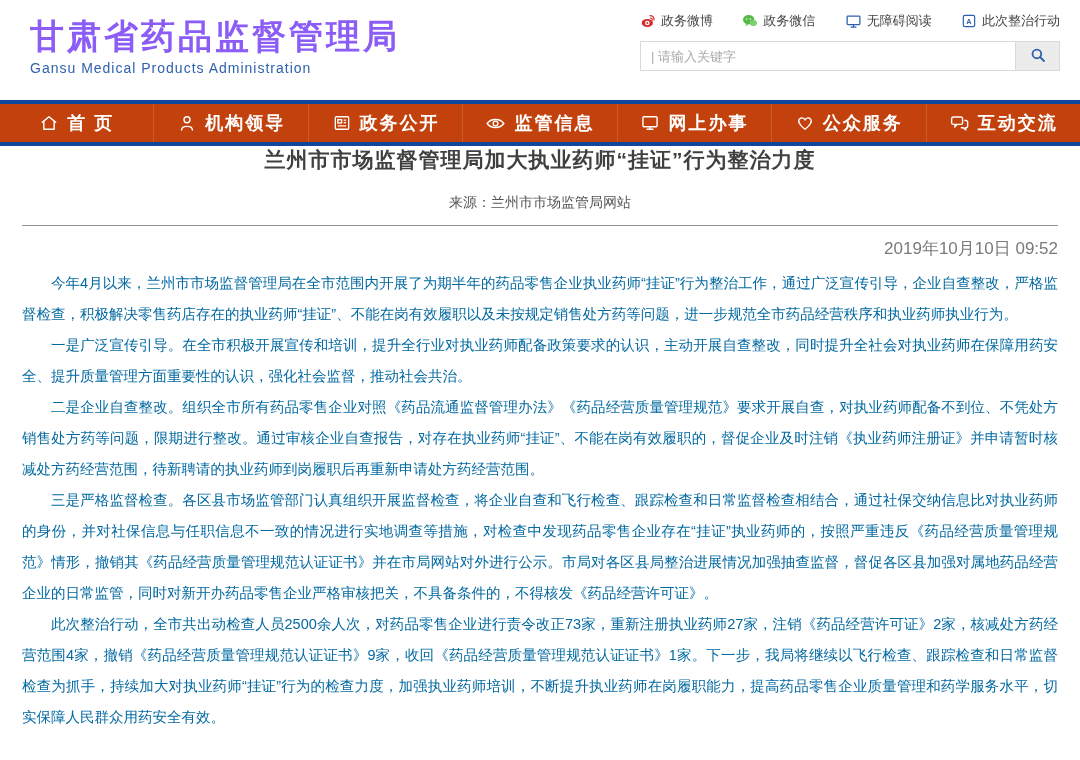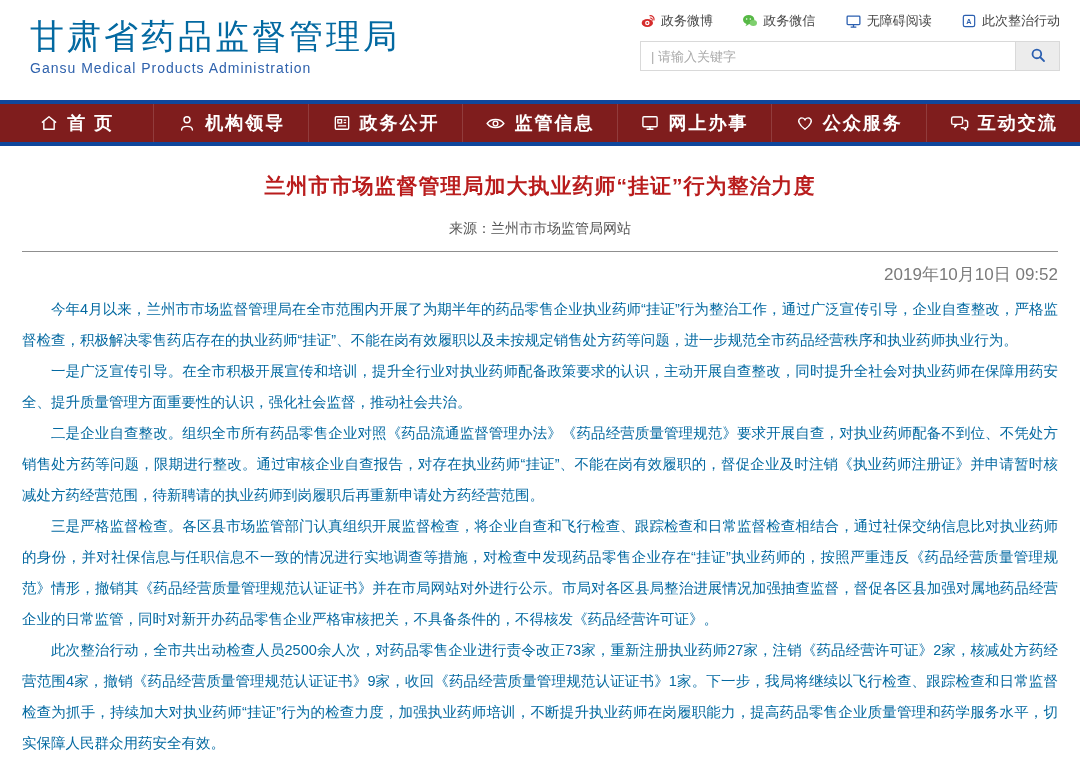--- a/index.html
+++ b/index.html
@@ -7,21 +7,21 @@
   body {
     width: 1080px; height: 760px; overflow: hidden;
     background: #ffffff;
     font-family: "Liberation Sans", "DejaVu Sans", sans-serif;
     color: #333;
   }
   
   .header { position: relative; height: 100px; background: #fff; }
   .logo { position: absolute; left: 30px; top: 18px; cursor: pointer; }
   .logo-title {
-    font-size: 34px; font-weight: normal; color: #0369a1; letter-spacing: 3px;
+    font-size: 34px; font-weight: bold; color: #8b5cf6; letter-spacing: 3px;
     line-height: 1.1;
   }
   .logo-sub { font-size: 14px; color: #2f62ad; margin-top: 5px; letter-spacing: 1px; }
   .header-right { position: absolute; right: 20px; top: 12px; width: 420px; }
   .quick-links {
     display: flex; justify-content: space-between; align-items: center;
     font-size: 13px; color: #444;
   }
   .quick-link { display: flex; align-items: center; gap: 5px; cursor: pointer; white-space: nowrap; }
   .quick-link svg { display: block; }
@@ -34,35 +34,35 @@
     font-size: 13px; color: #555; font-family: inherit; background: transparent;
   }
   .search-input::placeholder { color: #aaa; }
   .search-btn {
     width: 44px; background: #ececec; border: none; border-left: 1px solid #d9d9d9;
     display: flex; align-items: center; justify-content: center; cursor: pointer;
   }
   
   .nav {
     height: 46px; display: flex; align-items: stretch;
-    background: #7f1d1d;
+    background: #c2410c;
     border-top: 4px solid #0f479c; border-bottom: 4px solid #0f479c;
   }
   .nav-item {
     flex: 1; display: flex; align-items: center; justify-content: center; gap: 8px;
     color: #fff; font-size: 18px; font-weight: bold; letter-spacing: 2px;
     cursor: pointer; border-right: 1px solid rgba(255,255,255,0.14);
   }
   .nav-item:last-child { border-right: none; }
   .nav-item svg { display: block; }
   
   .article { padding: 0 22px; }
   .article-title {
-    text-align: center; font-size: 21px; font-weight: bold; color: #b91c1c;
-    margin-top: 26px; letter-spacing: 1px;
+    text-align: center; font-size: 21px; font-weight: bold; color: #404040;
+    letter-spacing: 1px;
   }
   .article-source { text-align: center; font-size: 14px; color: #555; margin-top: 20px; margin-bottom: 13px; }
   .article-divider { border: none; border-top: 1px solid #8f8f8f; margin: 0; }
   .article-date { text-align: right; font-size: 17px; color: #7a7a7a; margin-top: 11px; margin-bottom: 8px; }
   .article-body p {
     font-size: 14.5px; color: #0369a1; line-height: 31px;
     text-align: justify; text-indent: 2em; margin: 0;
   }
 </style>
 </head>

